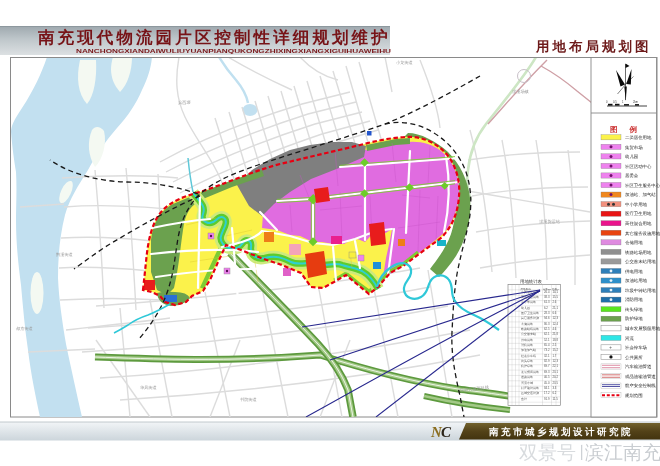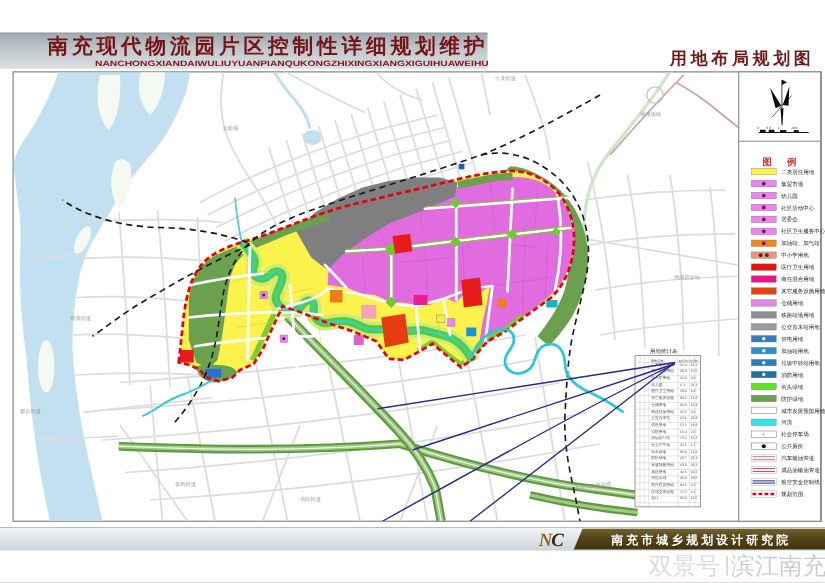--- a/index.html
+++ b/index.html
@@ -1,16 +1,16 @@
 <!DOCTYPE html>
 <html><head>
 <meta charset="utf-8">
 <style>
 html,body{margin:0;padding:0;background:#fff}
-#page{position:relative;width:660px;height:466px;overflow:hidden;font-family:"Liberation Sans",sans-serif;background:#15803d}
+#page{position:relative;width:660px;height:466px;overflow:hidden;font-family:"Liberation Sans",sans-serif;background:#14b8a6}
 svg{position:absolute;left:0;top:0}
 </style>
 </head>
 <body>
 <div id="page">
 <svg width="660" height="466" viewBox="0 0 660 466">
 <defs>
 <linearGradient id="bandg" x1="0" y1="0" x2="0" y2="1">
 <stop offset="0" stop-color="#9fa9af"></stop>
           <stop offset="0.45" stop-color="#bfc7cb"></stop>

